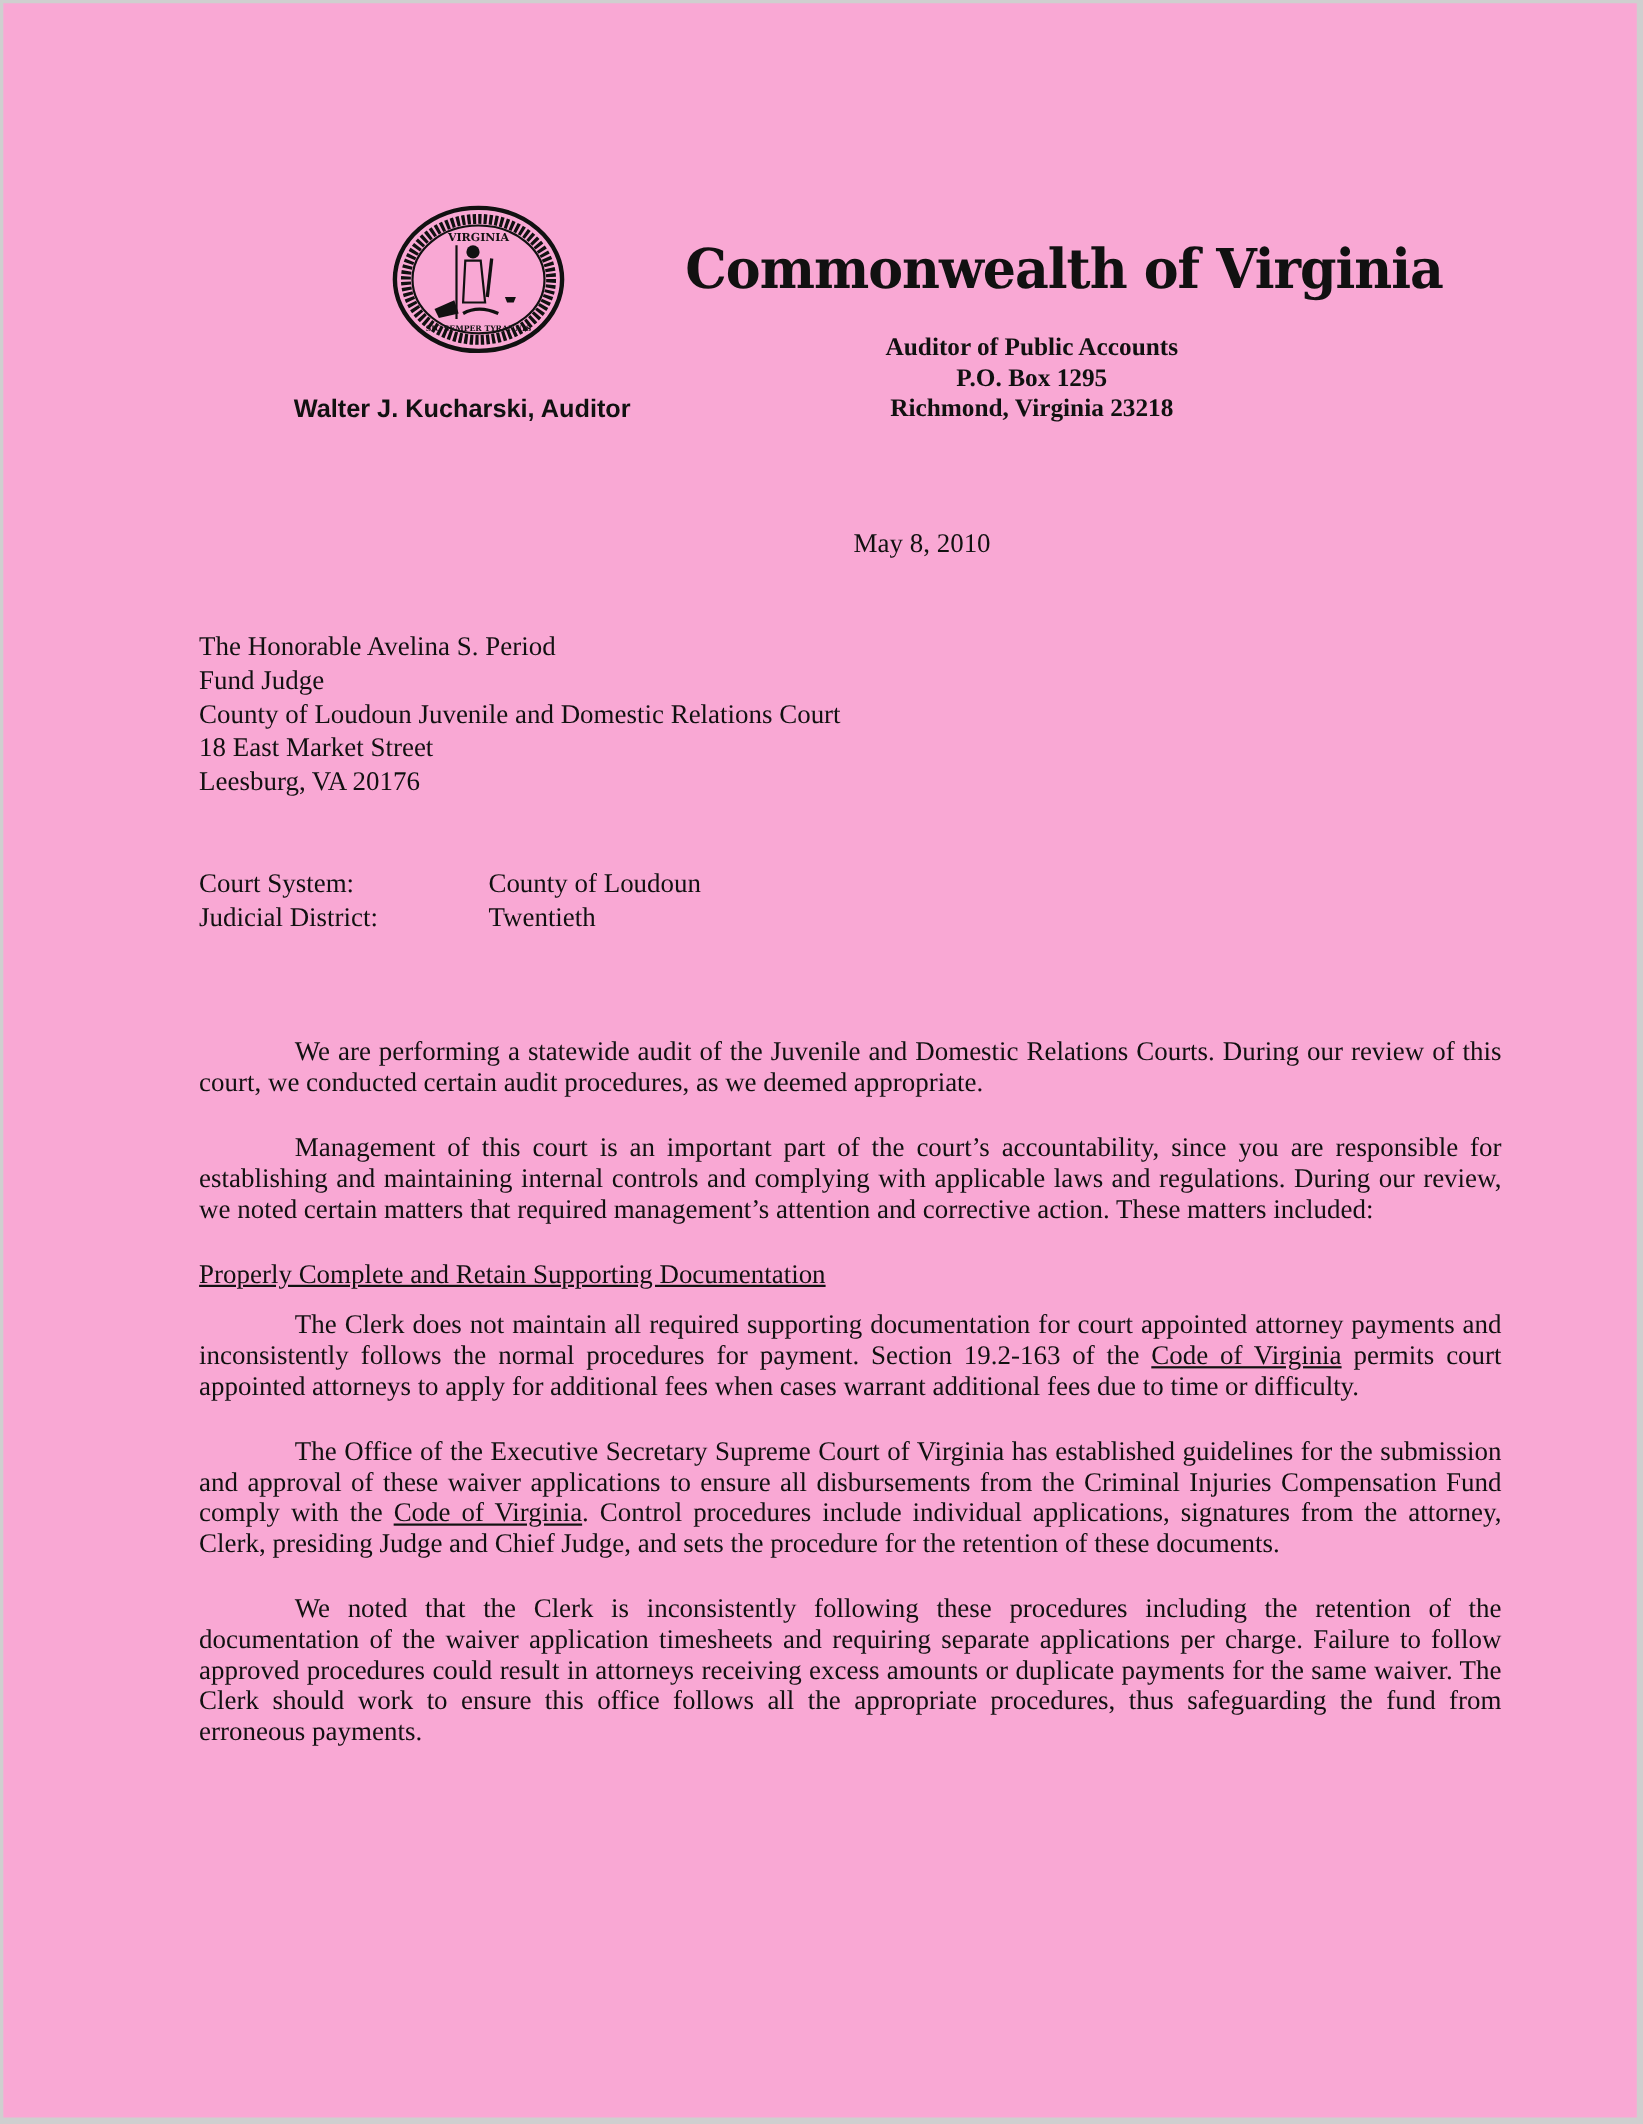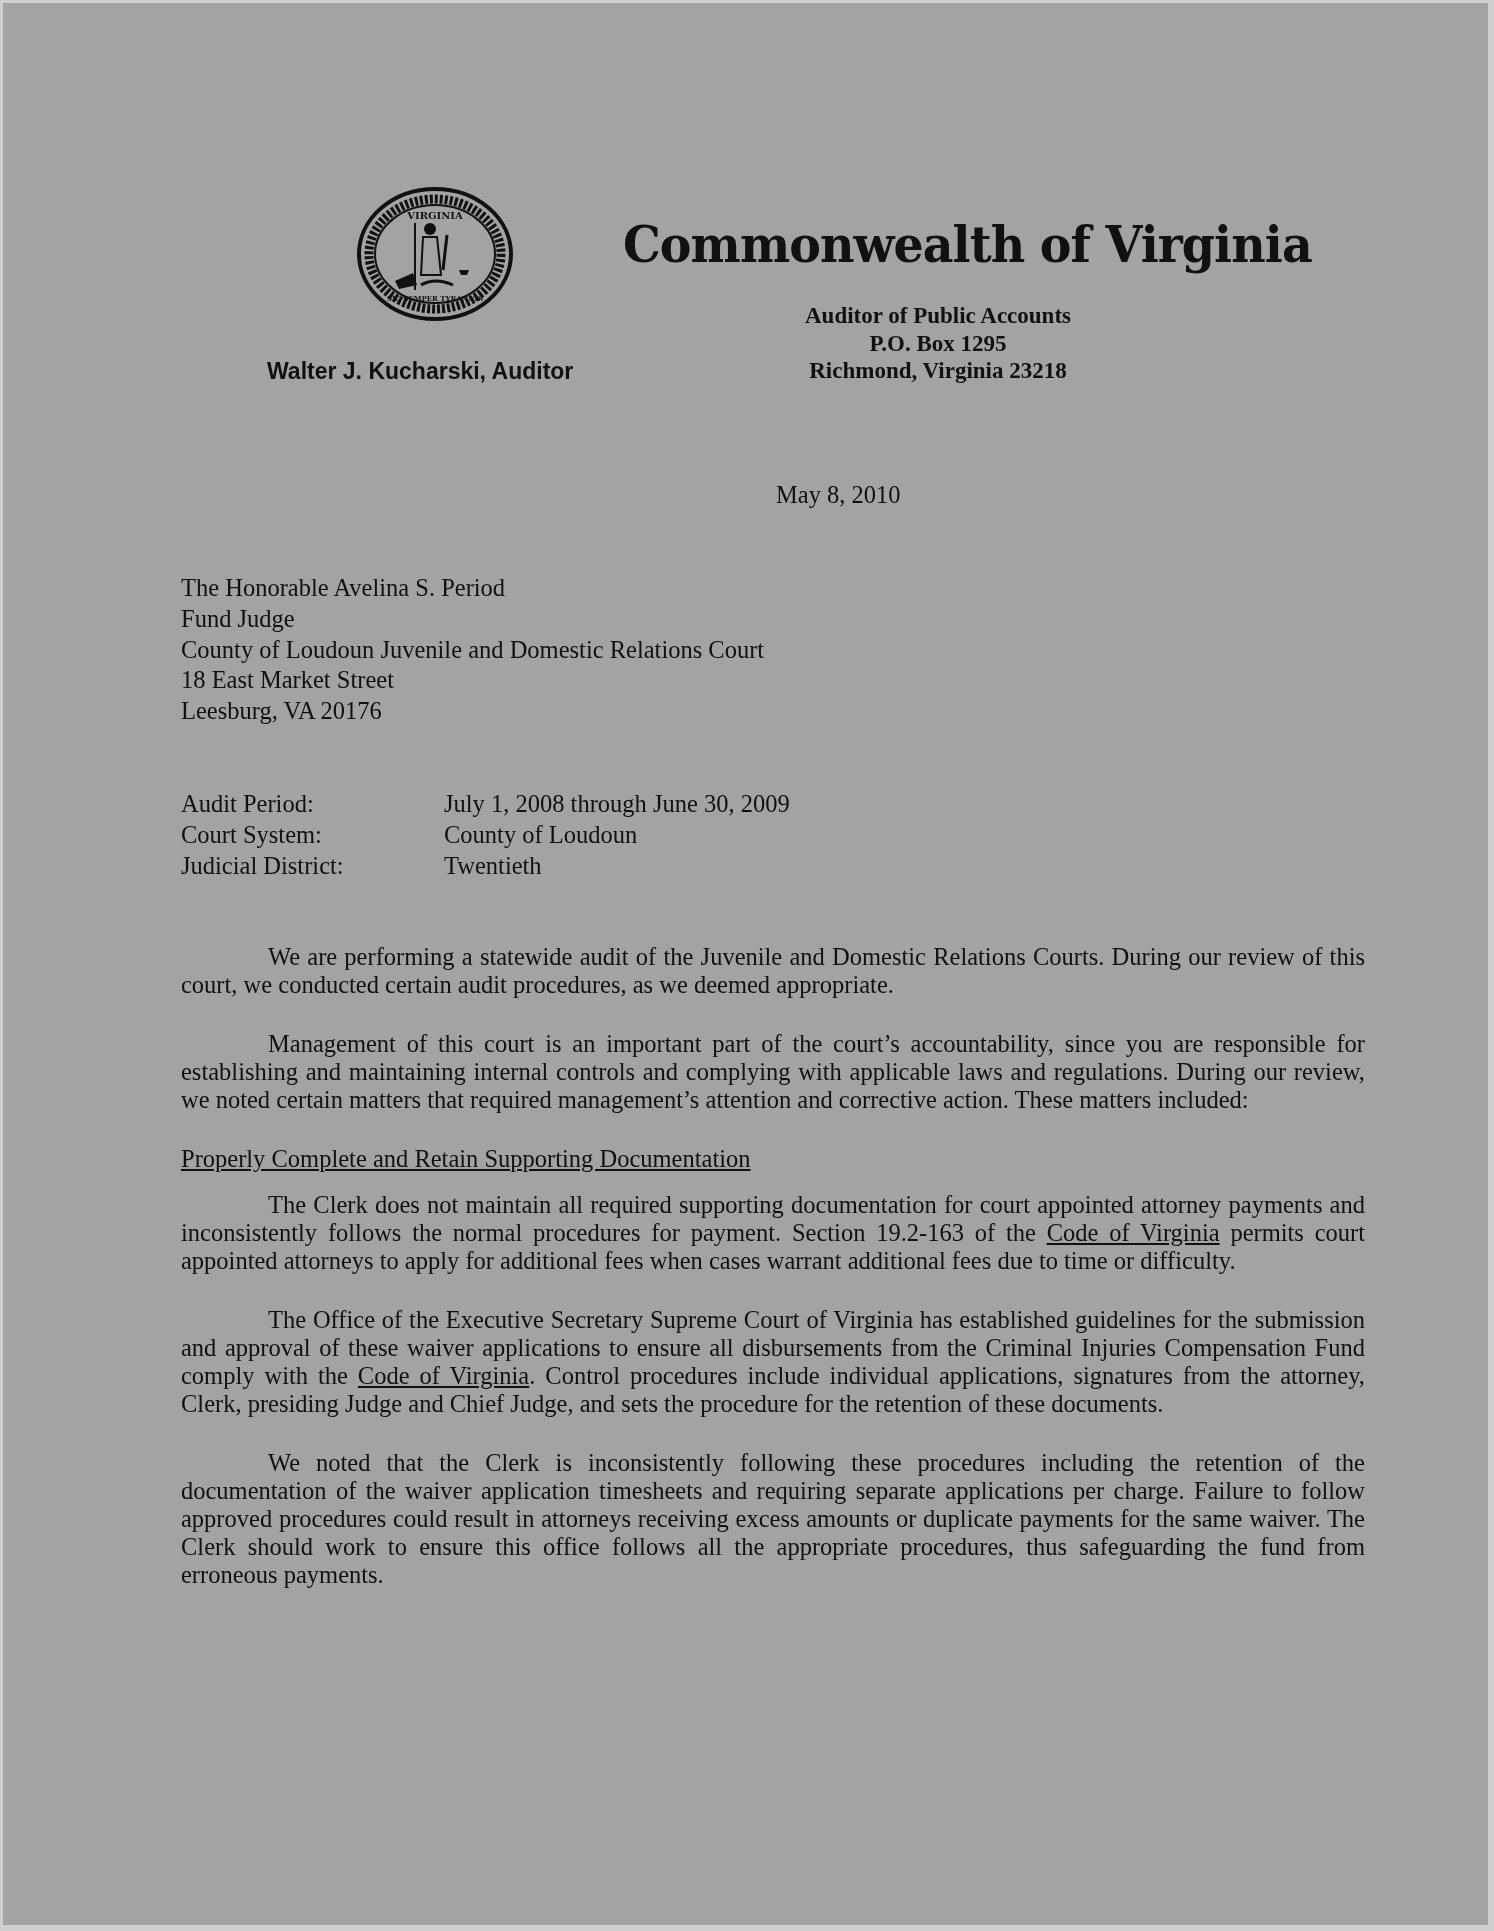--- a/index.html
+++ b/index.html
@@ -4,21 +4,21 @@
 <style>
   html, body { margin: 0; padding: 0; background: #ffffff; }
   body { width: 1494px; height: 1931px; position: relative; overflow: hidden; }
   .page {
     position: absolute; left: 0; top: 0; width: 1494px; height: 1931px;
     box-sizing: border-box;
     border-top: 3px solid #cfcfcf;
     border-left: 3px solid #cfcfcf;
     border-right: 6px solid #cfcfcf;
     border-bottom: 6px solid #cfcfcf;
-    background: #a3a3a3;
+    background: #f9a8d4;
   }
   .seal { position: absolute; left: 352px; top: 182px; width: 160px; height: 138px; }
   .title {
     position: absolute; left: 620px; top: 212px;
     font-family: "DejaVu Serif", serif; font-weight: bold; font-size: 50px;
     letter-spacing: -1px; color: #111; white-space: nowrap;
     transform: scaleX(0.95); transform-origin: left top;
   }
   .apa {
     position: absolute; left: 700px; width: 470px; text-align: center;
@@ -73,24 +73,20 @@
   <div class="addr serif">
     <div>The Honorable Avelina S. Period</div>
     <div>Fund Judge</div>
     <div>County of Loudoun Juvenile and Domestic Relations Court</div>
     <div>18 East Market Street</div>
     <div>Leesburg, VA 20176</div>
   </div>
 
   <div class="info serif">
     <div class="info-row">
-      <span class="info-label">Audit Period:</span>
-      <span>July 1, 2008 through June 30, 2009</span>
-    </div>
-    <div class="info-row">
       <span class="info-label">Court System:</span>
       <span>County of Loudoun</span>
     </div>
     <div class="info-row">
       <span class="info-label">Judicial District:</span>
       <span>Twentieth</span>
     </div>
   </div>
 
   <div class="body serif">

